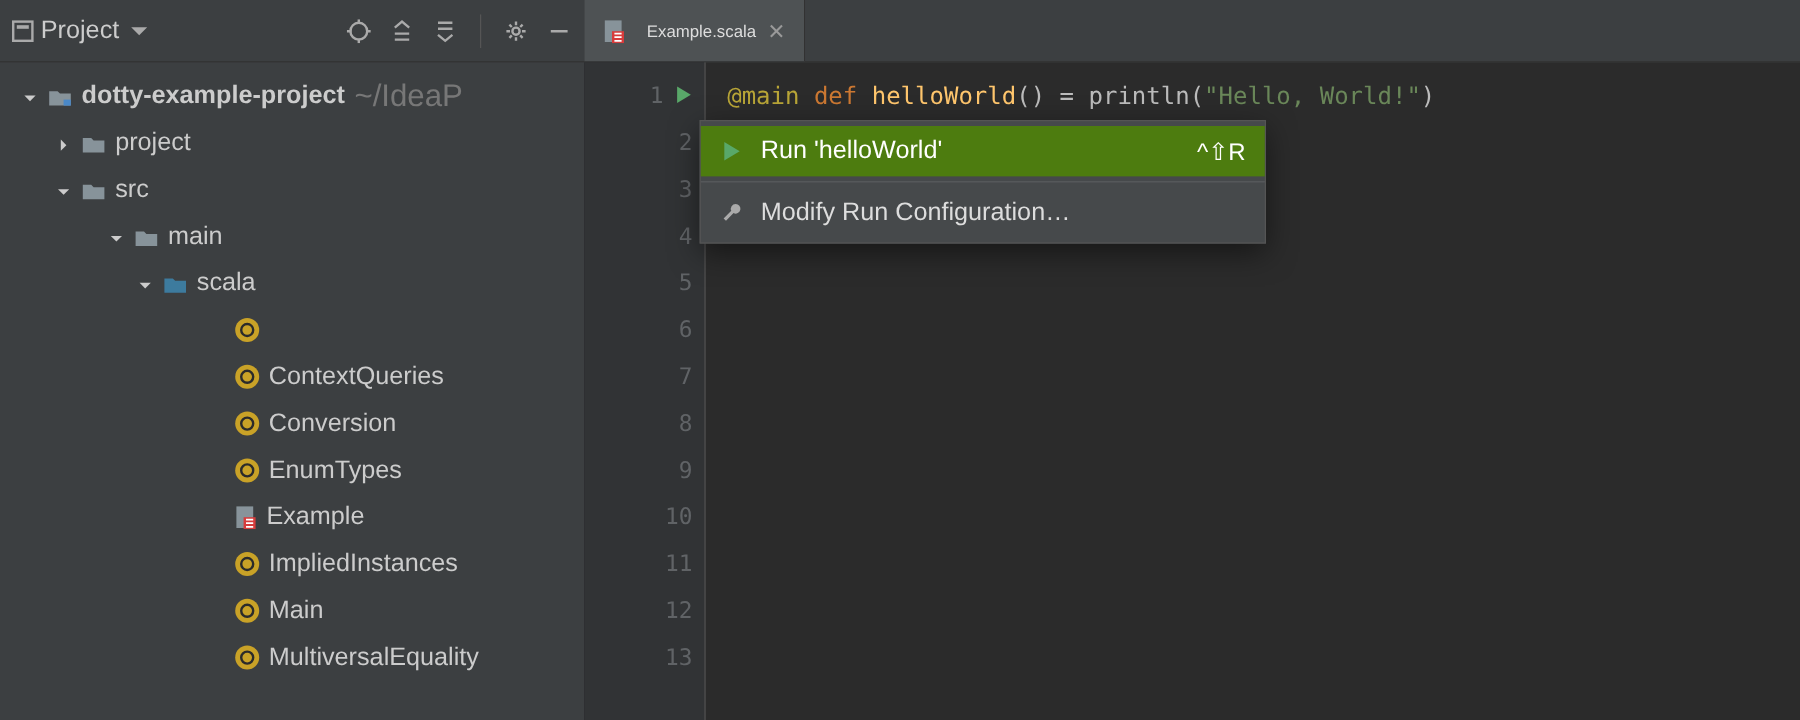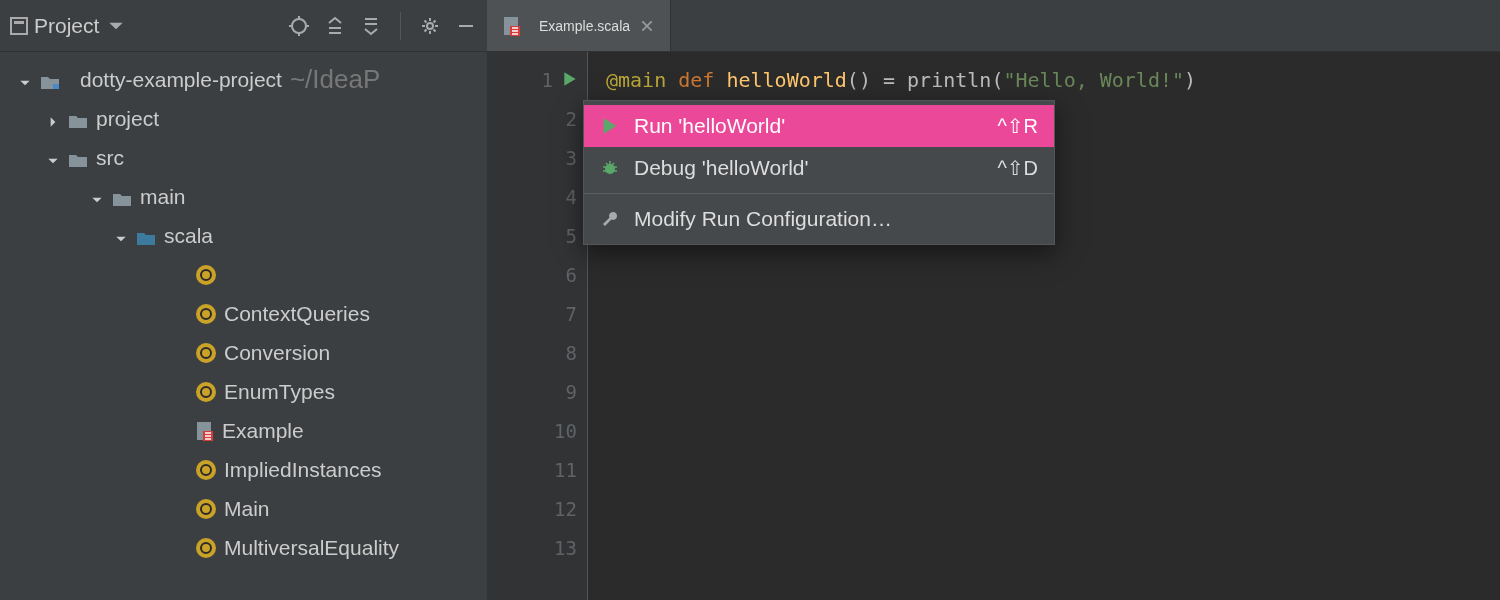--- a/index.html
+++ b/index.html
@@ -50,21 +50,21 @@
 .chev svg { width: 14px; height: 14px; }
 .no-chev { width: 22px; flex-shrink: 0; }
 .folder-ico { width: 20px; height: 16px; margin-right: 8px; flex-shrink: 0; }
 .folder-ico svg { width: 20px; height: 16px; }
 .scala-class-ico { width: 20px; height: 20px; margin-right: 8px; border-radius: 50%; background: #c9a227; display: flex; align-items: center; justify-content: center; flex-shrink: 0; }
 .scala-class-ico::after { content: ""; width: 8px; height: 8px; border: 2px solid #2b2b2b; border-radius: 50%; }
 .scala-file-ico { width: 18px; height: 20px; margin-right: 8px; position: relative; flex-shrink: 0; }
 .scala-file-ico svg { width: 18px; height: 20px; }
 .tree-label { color: #ccc; font-size: 21px; }
 .tree-hint { color: #777; font-size: 26px; margin-left: 8px; }
-.bold { font-weight: 400; margin-left: 12px; }
+.bold { font-weight: 700; }
 .indent-0 { padding-left: 18px; }
 .indent-1 { padding-left: 46px; }
 .indent-2 { padding-left: 90px; }
 .indent-3 { padding-left: 114px; }
 .indent-4 { padding-left: 174px; }
 
 .editor-area { flex: 1; display: flex; flex-direction: column; background: #2b2b2b; }
 .tabbar { height: 52px; background: #3c3f41; display: flex; align-items: stretch; border-bottom: 1px solid #323232; }
 .tab {
   display: flex; align-items: center; padding: 0 16px; gap: 10px;
@@ -103,21 +103,21 @@
   background: #46494b;
   border: 1px solid #555;
   box-shadow: 0 8px 24px rgba(0,0,0,.5);
   padding: 4px 0;
   z-index: 100;
 }
 .menu-item {
   height: 42px; display: flex; align-items: center; padding: 0 16px;
   gap: 14px; cursor: pointer; font-size: 21px; color: #ddd;
 }
-.menu-item.active { background: #ec4899; color: #fff; }
+.menu-item.active { background: #4d7c0f; color: #fff; }
 .menu-sep { height: 1px; background: #5a5d5f; margin: 4px 0; }
 .menu-ico { width: 20px; height: 20px; display: flex; align-items: center; justify-content: center; flex-shrink: 0; }
 .menu-ico svg { width: 18px; height: 18px; }
 .menu-label { flex: 1; }
 .menu-short { color: #ddd; font-size: 20px; }
 .menu-item.active .menu-short { color: #fff; }
 
 .vsep { width: 1px; background: #555; }
 </style>
 </head>
@@ -334,30 +334,20 @@
 <div class="context-menu">
   <div class="menu-item active">
     <span class="menu-ico" style="color:#59a869">
         <svg viewBox="0 0 12 14">
           <path d="M1 1l10 6-10 6z" fill="currentColor"></path>
         </svg>
       </span>
     <span class="menu-label">Run 'helloWorld'</span>
     <span class="menu-short">^⇧R</span>
   </div>
-  <div class="menu-item">
-    <span class="menu-ico" style="color:#59a869">
-        <svg viewBox="0 0 18 18">
-          <circle cx="9" cy="10" r="5" fill="currentColor"></circle>
-          <path d="M2 8h3M13 8h3M2 12h3M13 12h3M5 4l2 2M13 4l-2 2M9 2v3" stroke="currentColor" stroke-width="1.5"></path>
-        </svg>
-      </span>
-    <span class="menu-label">Debug 'helloWorld'</span>
-    <span class="menu-short">^⇧D</span>
-  </div>
   <div class="menu-sep"></div>
   <div class="menu-item">
     <span class="menu-ico" style="color:#aaa">
         <svg viewBox="0 0 18 18">
           <path d="M12 2a4 4 0 00-3.6 5.7L2 14l2 2 6.3-6.4A4 4 0 1012 2z" fill="currentColor"></path>
         </svg>
       </span>
     <span class="menu-label">Modify Run Configuration…</span>
   </div>
 </div>

